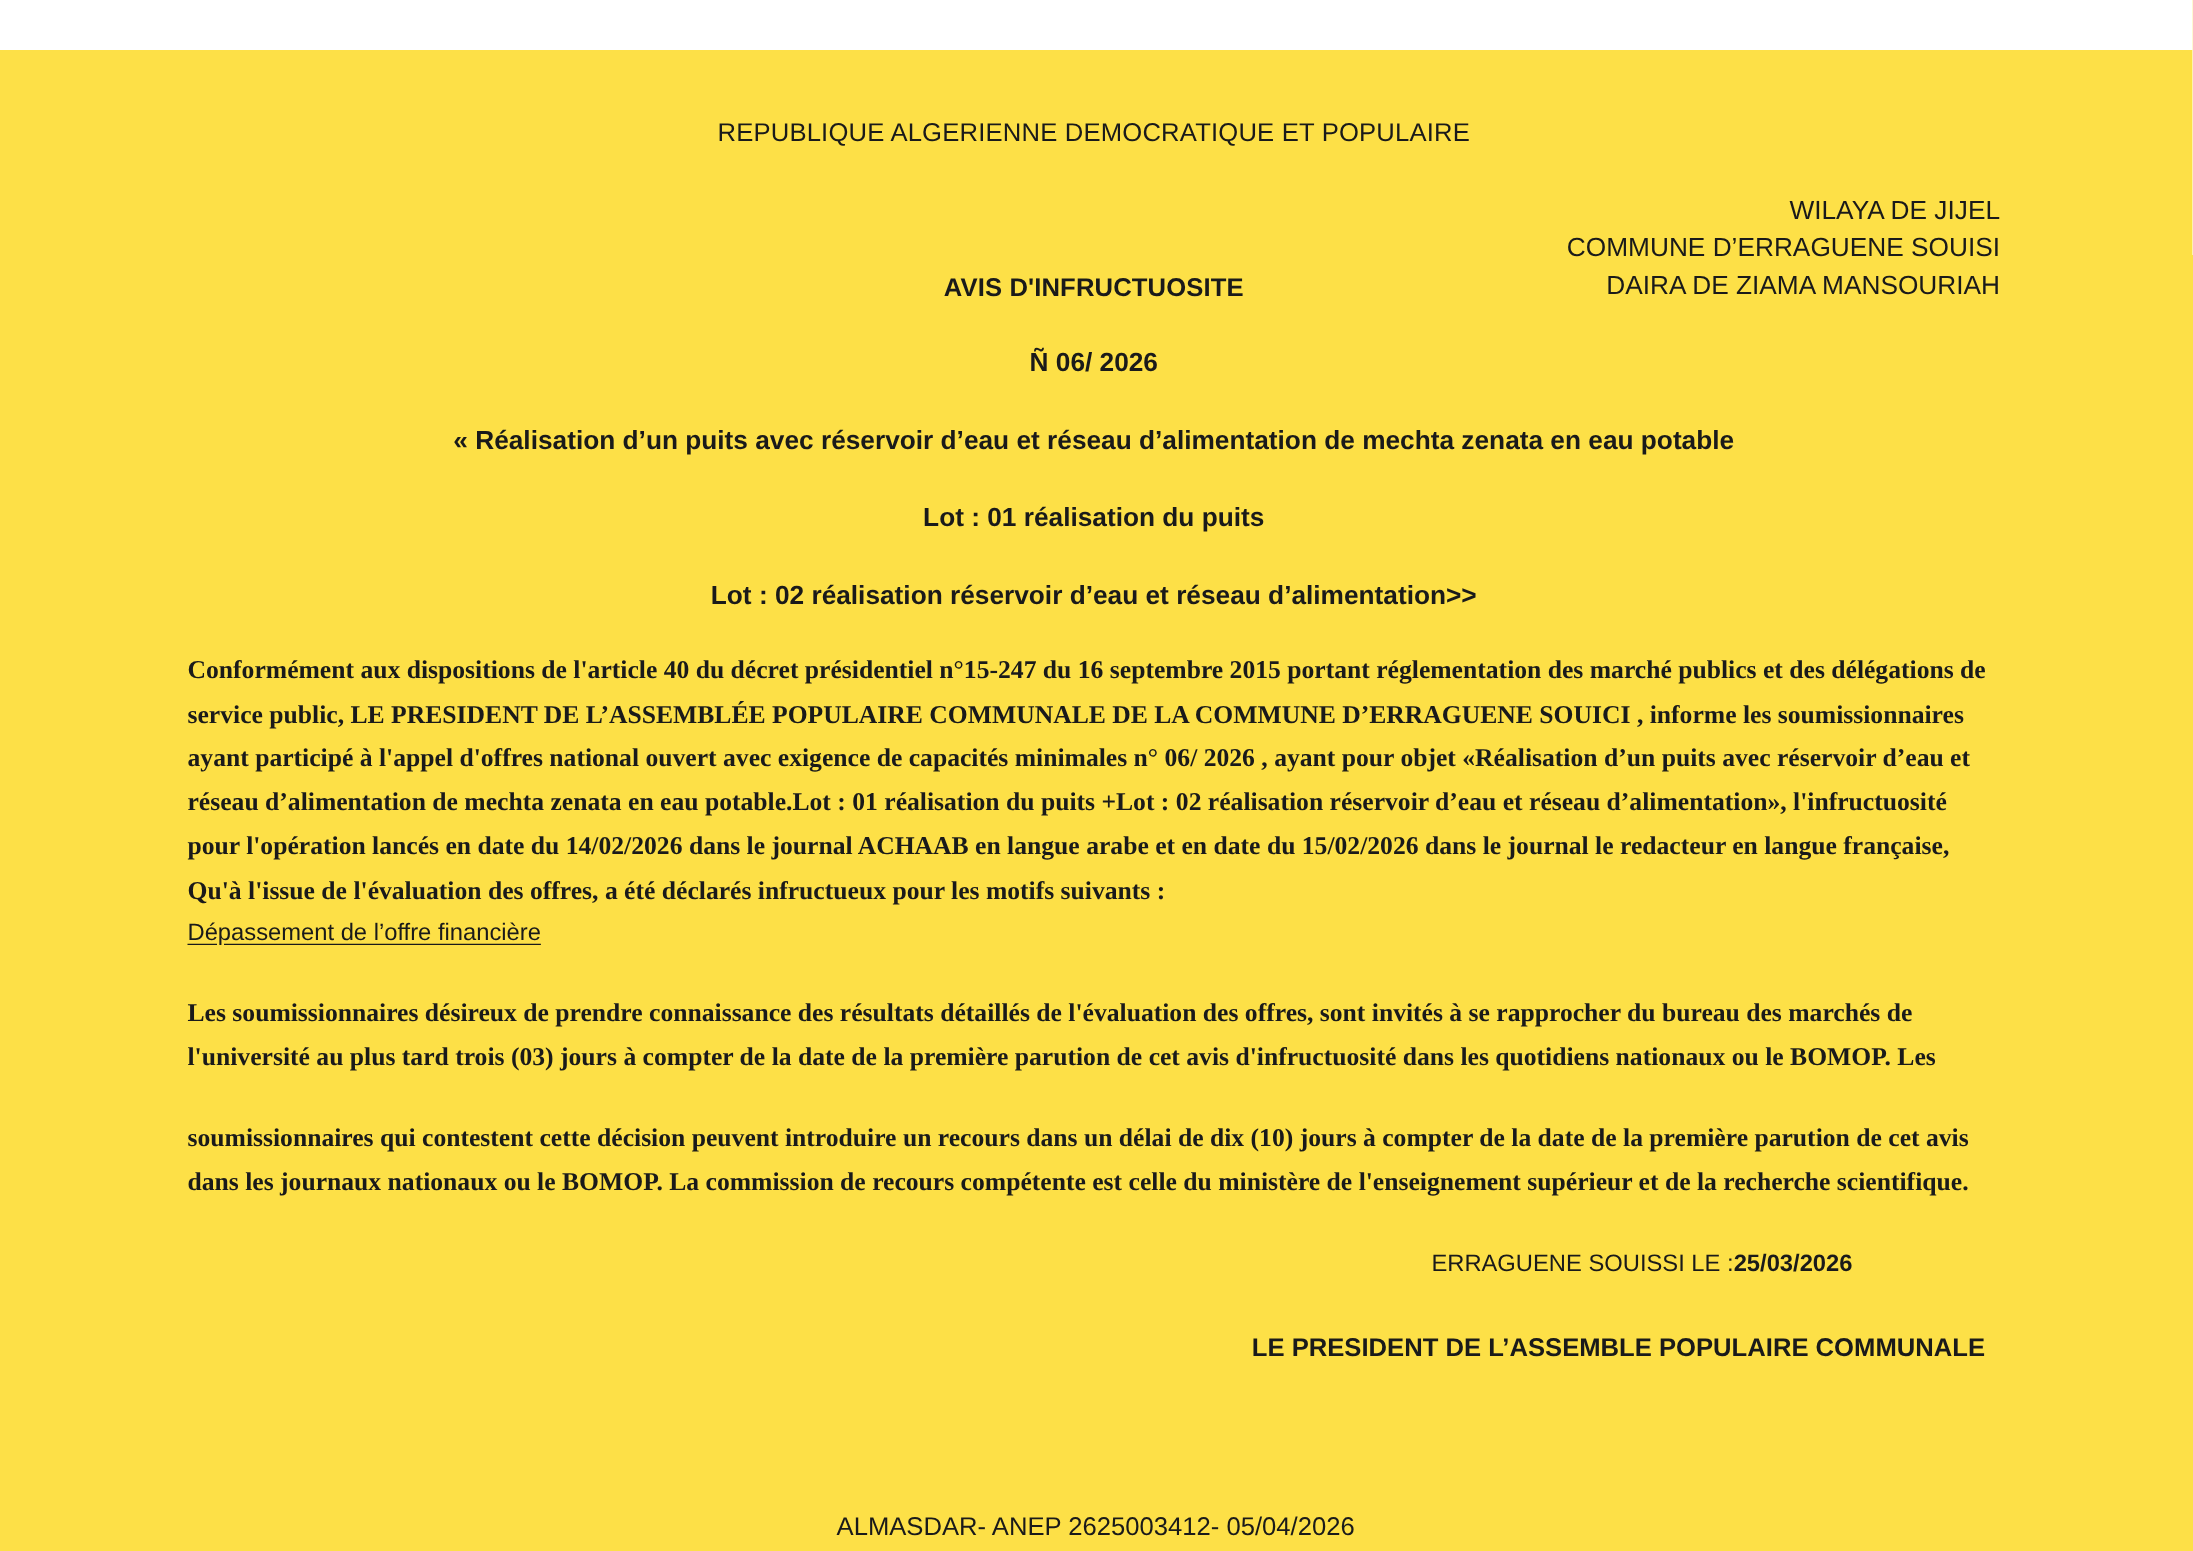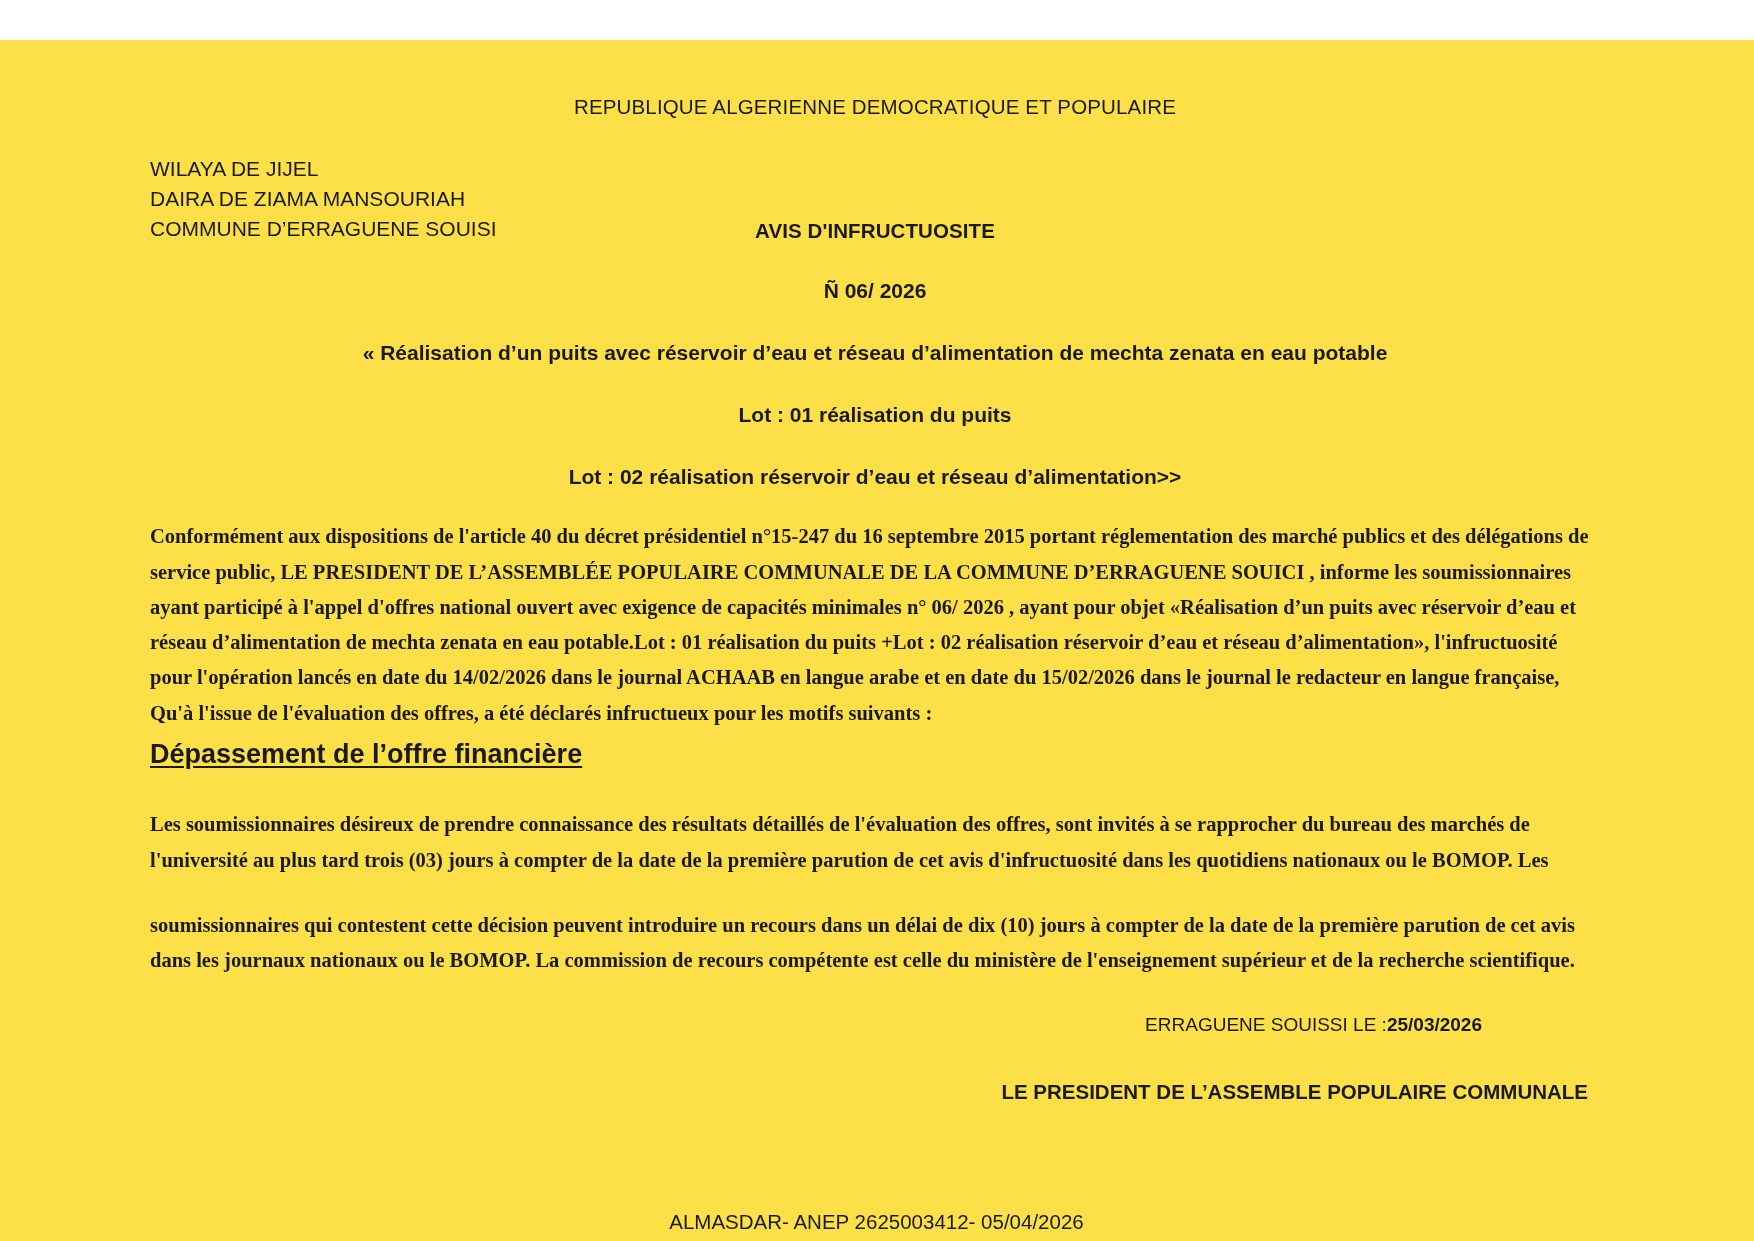--- a/index.html
+++ b/index.html
@@ -37,20 +37,21 @@
     margin-top: 55px;
     color: #1a1a1a;
     white-space: nowrap;
   }
 
   .admin-block {
     margin-top: 35px;
     font-size: 21px;
     line-height: 1.42;
     color: #1a1a1a;
+    text-align: right;
   }
   .admin-block div { white-space: nowrap; }
 
   
   .title-block {
     text-align: center;
     margin-top: -24px;
   }
   .avis-title {
     font-weight: bold;
@@ -91,22 +92,22 @@
     font-weight: bold;
     font-size: 20.5px;
     line-height: 1.72;
     text-align: left;
     margin-top: 30px;
     font-family: Liberation Serif, serif;
   }
   .para-gap { margin-top: 30px; }
 
   .motif-line {
-    font-weight: bold;
-    font-size: 27px;
+    font-weight: normal;
+    font-size: 19px;
     text-decoration: underline;
     text-underline-offset: 3px;
     line-height: 1.72;
   }
 
   
   .sign-date {
     text-align: right;
     font-size: 19px;
     margin-top: 36px;
@@ -136,22 +137,22 @@
 </head>
 <body>
 
 <div class="page">
   <div class="content">
 
     <div class="republic-line">REPUBLIQUE ALGERIENNE DEMOCRATIQUE ET POPULAIRE</div>
 
     <div class="admin-block">
       <div>WILAYA DE JIJEL</div>
+      <div>COMMUNE D’ERRAGUENE SOUISI</div>
       <div>DAIRA DE ZIAMA MANSOURIAH</div>
-      <div>COMMUNE D’ERRAGUENE SOUISI</div>
     </div>
 
     <div class="title-block">
       <div class="avis-title">AVIS D'INFRUCTUOSITE</div>
       <div class="avis-number">Ñ 06/ 2026</div>
       <div class="object-line">« Réalisation d’un puits avec réservoir d’eau et réseau d’alimentation de mechta zenata en eau potable</div>
       <div class="lot-line">Lot : 01 réalisation du puits</div>
       <div class="lot-line">Lot : 02 réalisation réservoir d’eau et réseau d’alimentation&gt;&gt;</div>
     </div>
 

